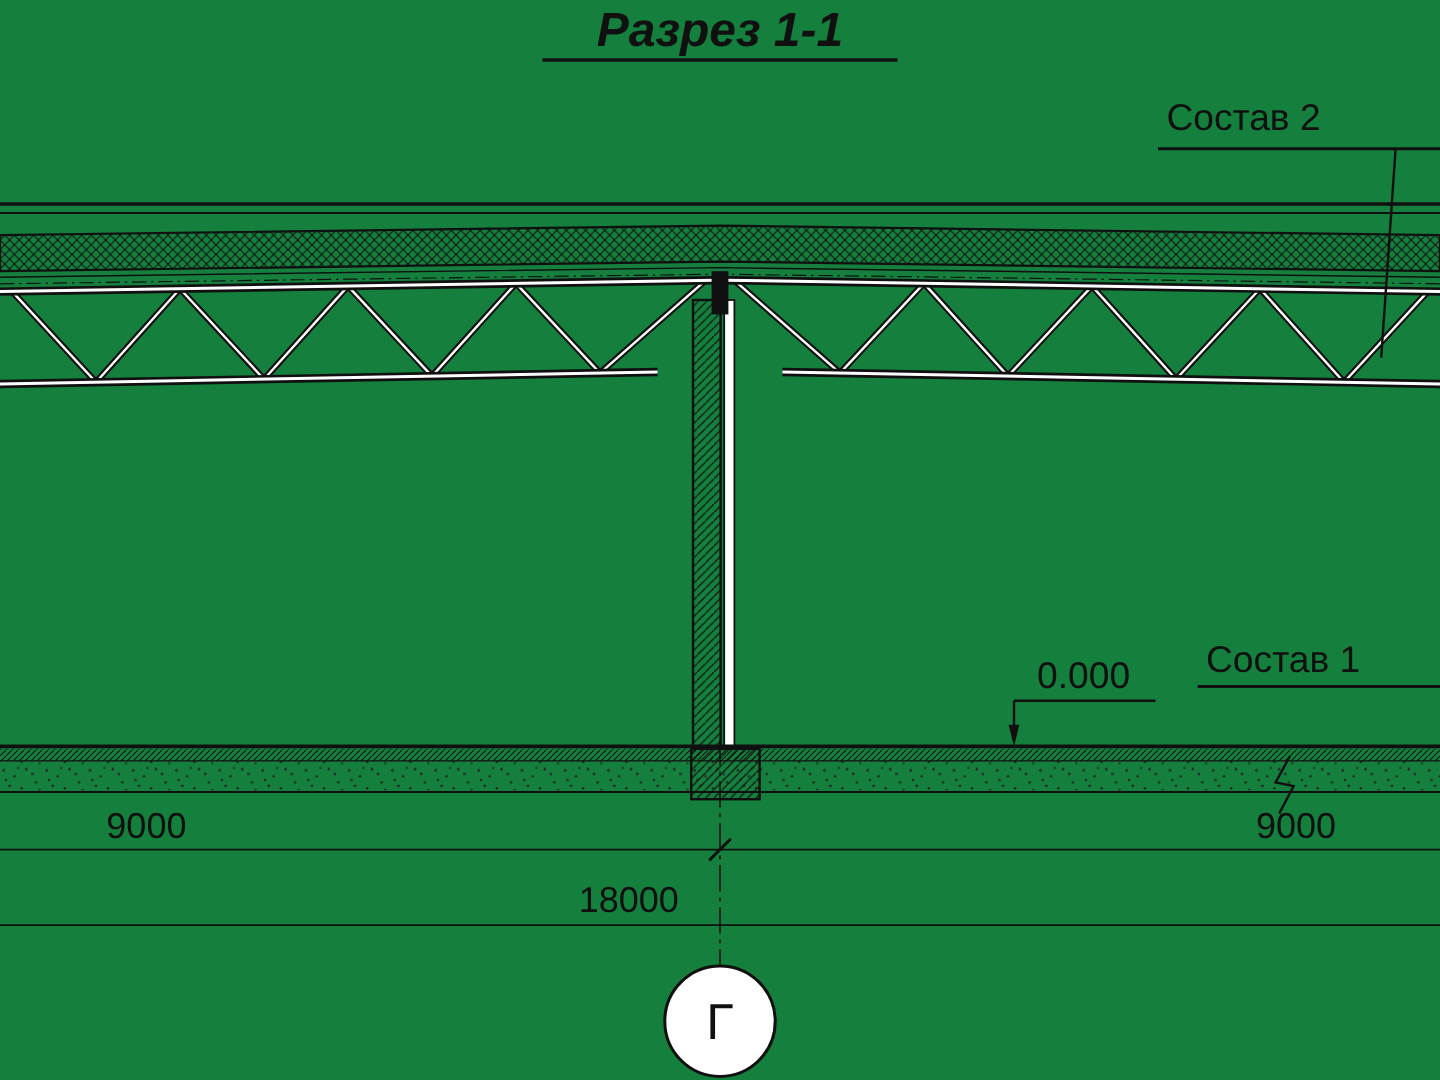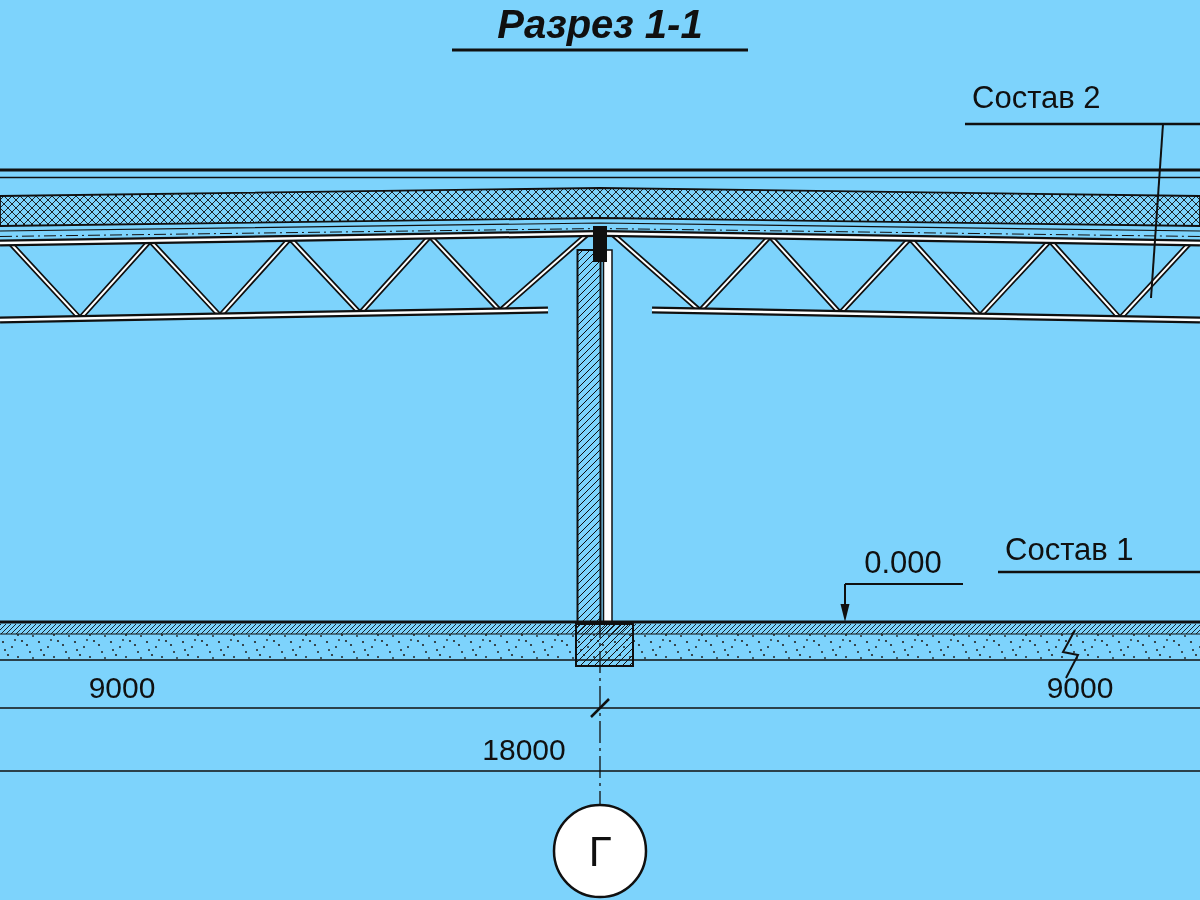--- a/index.html
+++ b/index.html
@@ -4,21 +4,21 @@
 <style>
   html, body {
     margin: 0;
     padding: 0;
     background: #ffffff;
   }
   .sheet {
     width: 1200px;
     height: 900px;
     position: relative;
-    background: #7dd3fc;
+    background: #15803d;
     overflow: hidden;
   }
   svg { display: block; }
   svg text {
     font-family: "Liberation Sans", "DejaVu Sans", sans-serif;
     fill: #101010;
   }
   .t-title {
     font-size: 40px;
     font-weight: bold;

